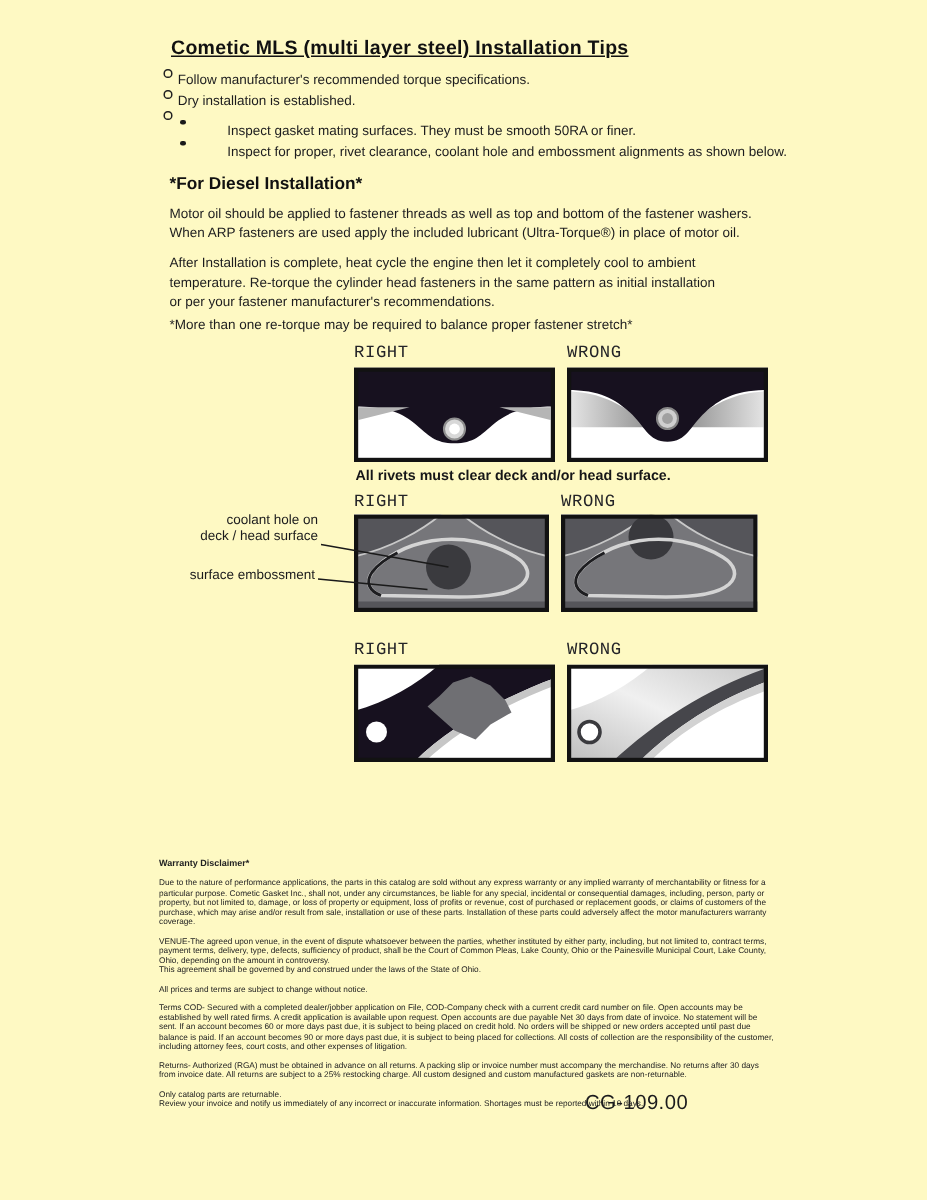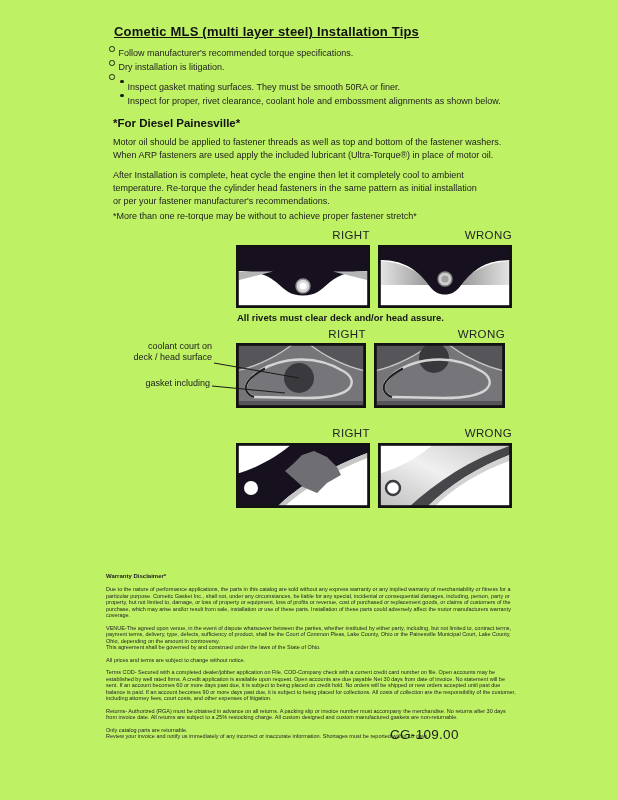--- a/index.html
+++ b/index.html
@@ -1,45 +1,45 @@
 <!DOCTYPE html>
 <html><head>
 <meta charset="utf-8">
 <style>
   html,body{margin:0;padding:0;background:#f3f3f3;}
   .page{
-    position:relative;width:618px;height:800px;background:#bef264;
+    position:relative;width:618px;height:800px;background:#fef9c3;
     font-family:"Liberation Sans",sans-serif;color:#1c1c1e;overflow:hidden;
     margin:0 auto;
   }
   .title{
     position:absolute;left:114px;top:24px;font-size:13px;font-weight:bold;
     text-decoration:underline;letter-spacing:.2px;color:#111;
   }
   .tips{position:absolute;left:109px;top:46px;font-size:9px;line-height:14px;width:420px;}
   .tip{display:flex;align-items:flex-start;}
-  .tip.sub{padding-left:11px;}
+  .tip.sub{padding-left:11px;gap:24px;}
   .m-circ{
     width:3.5px;height:3.5px;border:1px solid #222;border-radius:50%;
     margin-right:4px;flex:none;
   }
   .m-dot{
     width:3.5px;height:3.5px;background:#1a1a1a;border-radius:50%;
     margin-right:4px;flex:none;
   }
   .diesel-h{position:absolute;left:113px;top:117px;font-size:11.5px;font-weight:bold;color:#111;}
   .bp{
     position:absolute;left:113px;width:410px;font-size:9px;line-height:13.2px;
     white-space:pre-line;color:#1c1c1e;
   }
   .p1{top:136px}
   .p2{top:169px}
   .p3{top:210px}
 
-  .flabel{position:absolute;font-size:11.5px;letter-spacing:.4px;text-align:right;color:#242428;}
+  .flabel{position:absolute;font-size:11.5px;letter-spacing:.4px;text-align:left;color:#242428;font-family:Liberation Mono, monospace;}
   #f1r{left:236px;top:229px;width:134px}
   #f1w{left:378px;top:229px;width:134px}
   #f2r{left:236px;top:328px;width:130px}
   #f2w{left:374px;top:328px;width:131px}
   #f3r{left:236px;top:427px;width:134px}
   #f3w{left:378px;top:427px;width:134px}
 
   .panel{position:absolute;}
   .panel svg{display:block;width:100%;height:100%;}
   #p1r{left:236px;top:245px;width:134px;height:63px}
@@ -74,42 +74,42 @@
 
   <div class="title">Cometic MLS (multi layer steel) Installation Tips</div>
 
   <div class="tips">
     <div class="tip">
       <span class="m-circ"></span>
       <span>Follow manufacturer's recommended torque specifications.</span>
     </div>
     <div class="tip">
       <span class="m-circ"></span>
-      <span>Dry installation is litigation.</span>
+      <span>Dry installation is established.</span>
     </div>
     <div class="tip">
       <span class="m-circ"></span>
     </div>
     <div class="tip sub">
       <span class="m-dot"></span>
       <span>Inspect gasket mating surfaces.  They must be smooth 50RA or finer.</span>
     </div>
     <div class="tip sub">
       <span class="m-dot"></span>
       <span>Inspect for proper, rivet clearance, coolant hole and embossment alignments as shown below.</span>
     </div>
   </div>
 
-  <div class="diesel-h">*For Diesel Painesville*</div>
+  <div class="diesel-h">*For Diesel Installation*</div>
   <div class="bp p1">Motor oil should be applied to fastener threads as well as top and bottom of the fastener washers.
 When ARP fasteners are used apply the included lubricant (Ultra-Torque®) in place of motor oil.</div>
   <div class="bp p2">After Installation is complete, heat cycle the engine then let it completely cool to ambient
 temperature. Re-torque the cylinder head fasteners in the same pattern as initial installation
 or per your fastener manufacturer's recommendations.</div>
-  <div class="bp p3">*More than one re-torque may be without to achieve proper fastener stretch*</div>
+  <div class="bp p3">*More than one re-torque may be required to balance proper fastener stretch*</div>
 
   <div class="flabel" id="f1r">RIGHT</div>
   <div class="flabel" id="f1w">WRONG</div>
 
   <div class="panel" id="p1r">
     <svg viewBox="0 0 134 63">
       <rect x="0" y="0" width="134" height="63" fill="#ffffff"></rect>
       <path d="M0,0 H134 V26 C114,26 104,29 94,37 C84,45.5 80,50.5 67,50.5 C54,50.5 50,45.5 40,37 C30,29 20,26 0,26 Z" fill="#17111f"></path>
       <polygon points="3,26.5 37,26.5 3,35" fill="#b5b5b5"></polygon>
       <polygon points="131,26.5 97,26.5 131,35" fill="#b5b5b5"></polygon>
@@ -133,28 +133,28 @@
       <rect x="0" y="0" width="134" height="63" fill="#ffffff"></rect>
       <path d="M3,16 C22,17 35,24 47,33 L57,40 H3 Z" fill="url(#gwL)"></path>
       <path d="M131,16 C112,17 99,24 87,33 L77,40 H131 Z" fill="url(#gwR)"></path>
       <rect x="3" y="40" width="128" height="20" fill="#ffffff"></rect>
       <path d="M0,0 H134 V15 C112,15 102,21 92,30 C82,39 80,49.5 67,49.5 C54,49.5 52,39 42,30 C32,21 22,15 0,15 Z" fill="#17111f"></path>
       <circle cx="67" cy="34" r="7" fill="#cfcfcf" stroke="#868686" stroke-width="1.4"></circle>
       <circle cx="67" cy="34" r="3.6" fill="#a0a0a0"></circle>
       <rect x="1.4" y="1.4" width="131.2" height="60.2" fill="none" stroke="#121212" stroke-width="2.8"></rect>
     </svg>
   </div>
-  <div class="fcap" id="c1">All rivets must clear deck and/or head assure.</div>
+  <div class="fcap" id="c1">All rivets must clear deck and/or head surface.</div>
 
   <div class="flabel" id="f2r">RIGHT</div>
   <div class="flabel" id="f2w">WRONG</div>
 
-  <div class="side-label" id="lbl-coolant">coolant court on
+  <div class="side-label" id="lbl-coolant">coolant hole on
 deck / head surface</div>
-  <div class="side-label" id="lbl-emboss">gasket including</div>
+  <div class="side-label" id="lbl-emboss">surface embossment</div>
   <svg id="leaders" viewBox="0 0 110 62">
     <line x1="9" y1="25" x2="94" y2="40" stroke="#1a1a1a" stroke-width="1"></line>
     <line x1="7" y1="48" x2="80" y2="55" stroke="#1a1a1a" stroke-width="1"></line>
   </svg>
 
   <div class="panel" id="p2r">
     <svg viewBox="0 0 130 65">
       <rect x="0" y="0" width="130" height="65" fill="#76767a"></rect>
       <path d="M0,0 H58 C46,10 24,23 0,28 Z" fill="#55555a" stroke="#c8c8c8" stroke-width="1.2"></path>
       <path d="M130,0 H72 C84,10 106,23 130,28 Z" fill="#55555a" stroke="#c8c8c8" stroke-width="1.2"></path>

